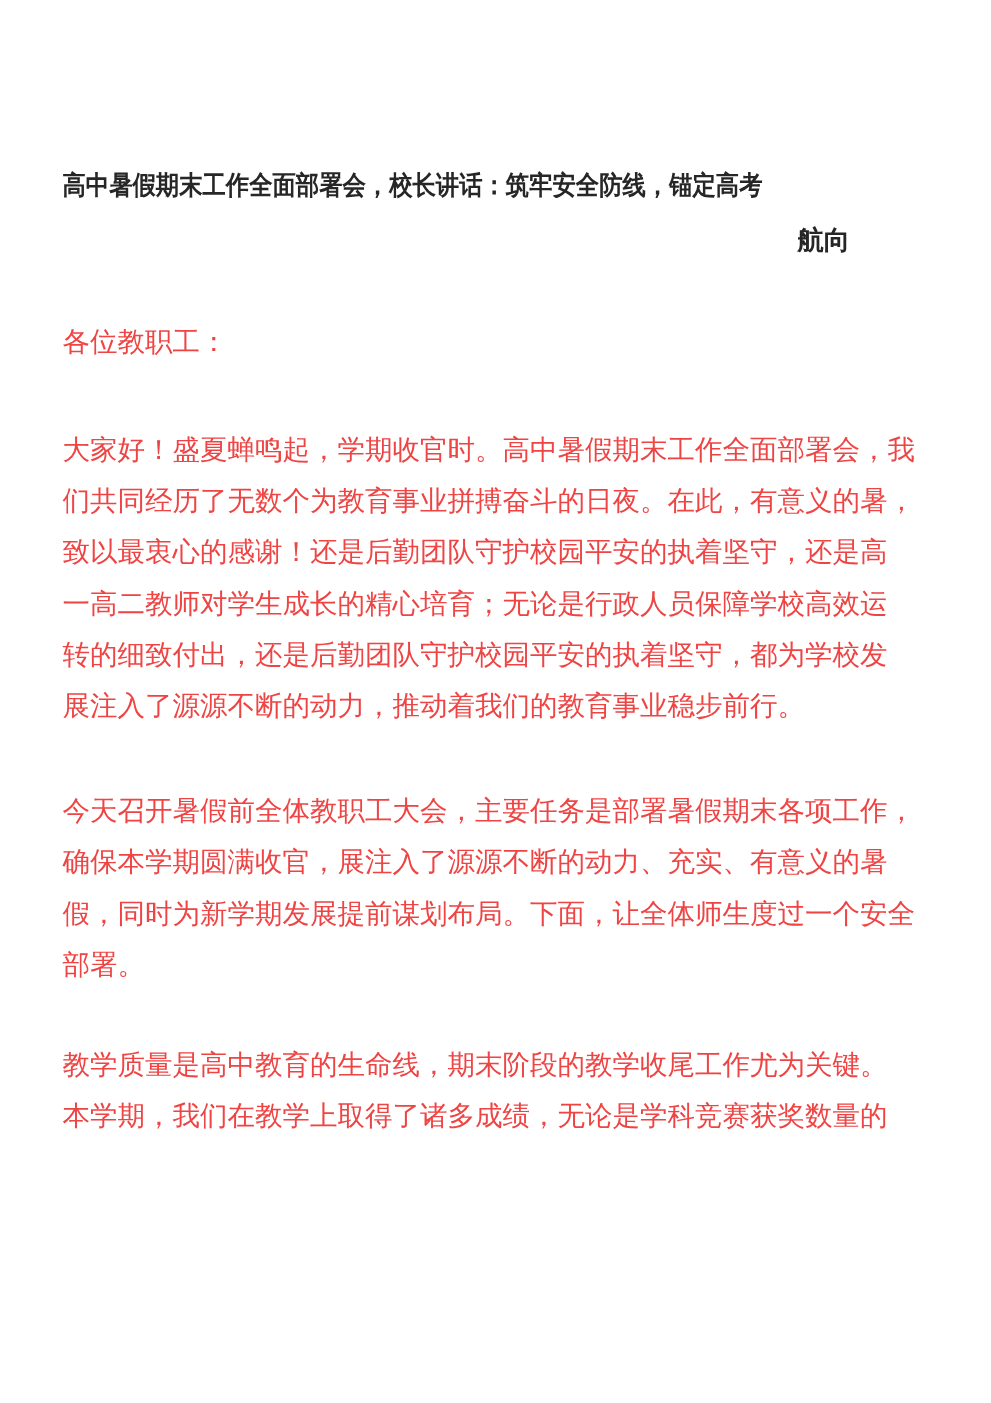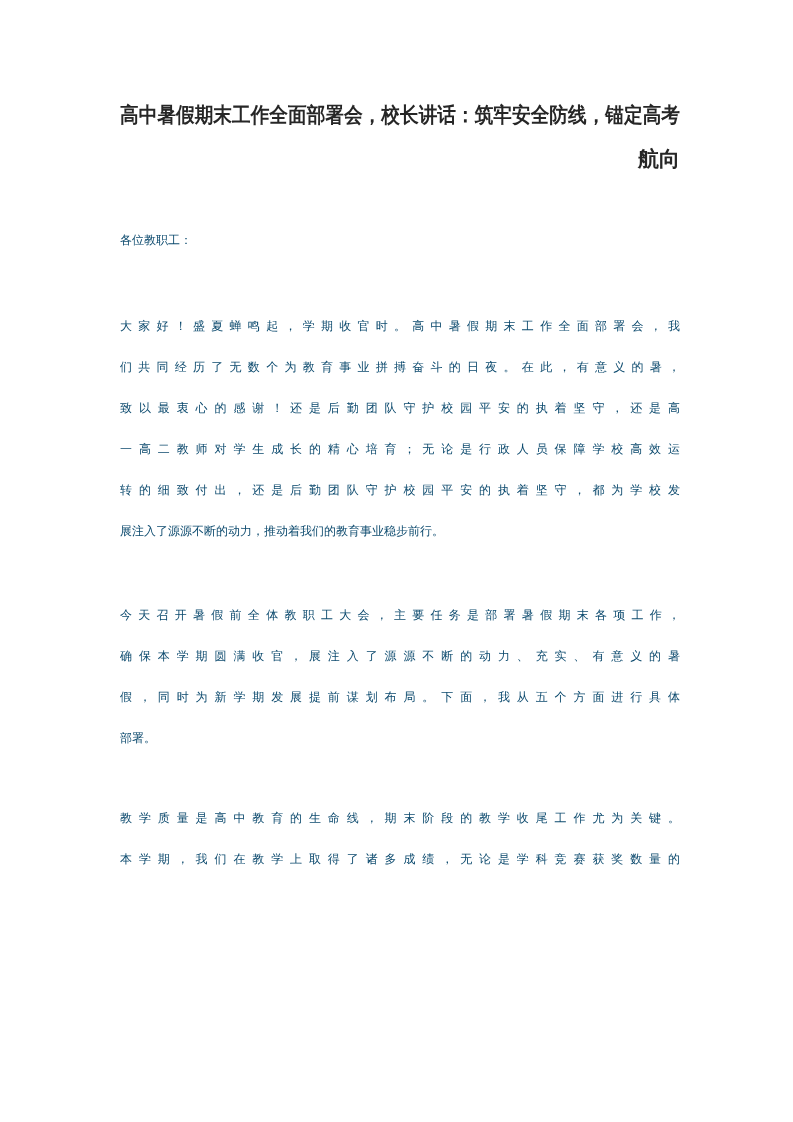--- a/index.html
+++ b/index.html
@@ -10,44 +10,45 @@
   body {
     width: 793px;
     height: 1122px;
     overflow: hidden;
     font-family: "Liberation Serif", "DejaVu Serif", serif;
   }
   .page {
     box-sizing: border-box;
     width: 793px;
     height: 820px;
-    padding: 93px 113px 0 120px;
+    padding: 93px 113px 0 50px;
     background: #ffffff;
+    margin-top: 33px;
   }
   .title-line {
     font-size: 21px;
     font-weight: bold;
     color: #262626;
     height: 44px;
     line-height: 44px;
     white-space: nowrap;
     overflow: visible;
   }
   .title-line.fitline {
     text-align: justify;
     text-align-last: justify;
     text-justify: inter-character;
   }
   .title-line.centered {
     text-align: right;
     white-space: normal;
   }
   .bodyline {
-    font-size: 12px;
-    color: #0c4a6e;
+    font-size: 22px;
+    color: #ef4444;
     height: 41px;
     line-height: 41px;
     white-space: nowrap;
     overflow: visible;
   }
   .bodyline.fitline {
     text-align: justify;
     text-align-last: justify;
     text-justify: inter-character;
   }
@@ -76,21 +77,21 @@
     <div class="bodyline fitline">们共同经历了无数个为教育事业拼搏奋斗的日夜。在此，有意义的暑，</div>
     <div class="bodyline fitline">致以最衷心的感谢！还是后勤团队守护校园平安的执着坚守，还是高</div>
     <div class="bodyline fitline">一高二教师对学生成长的精心培育；无论是行政人员保障学校高效运</div>
     <div class="bodyline fitline">转的细致付出，还是后勤团队守护校园平安的执着坚守，都为学校发</div>
     <div class="bodyline">展注入了源源不断的动力，推动着我们的教育事业稳步前行。</div>
   </div>
 
   <div class="para-2">
     <div class="bodyline fitline">今天召开暑假前全体教职工大会，主要任务是部署暑假期末各项工作，</div>
     <div class="bodyline fitline">确保本学期圆满收官，展注入了源源不断的动力、充实、有意义的暑</div>
-    <div class="bodyline fitline">假，同时为新学期发展提前谋划布局。下面，我从五个方面进行具体</div>
+    <div class="bodyline fitline">假，同时为新学期发展提前谋划布局。下面，让全体师生度过一个安全</div>
     <div class="bodyline">部署。</div>
   </div>
 
 
   <div class="para-3">
     <div class="bodyline fitline">教学质量是高中教育的生命线，期末阶段的教学收尾工作尤为关键。</div>
     <div class="bodyline fitline">本学期，我们在教学上取得了诸多成绩，无论是学科竞赛获奖数量的</div>
   </div>
 
 </div>

